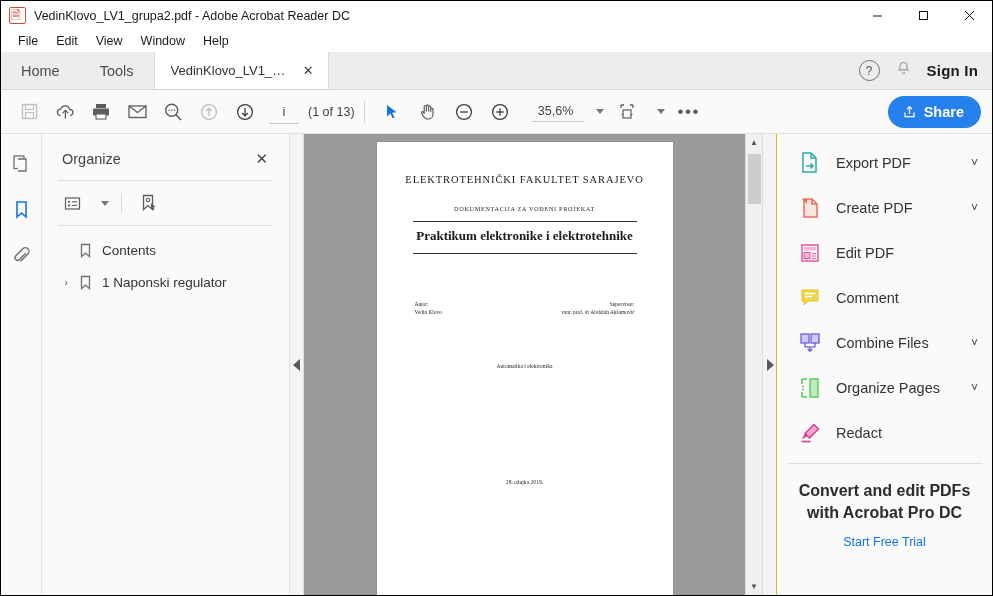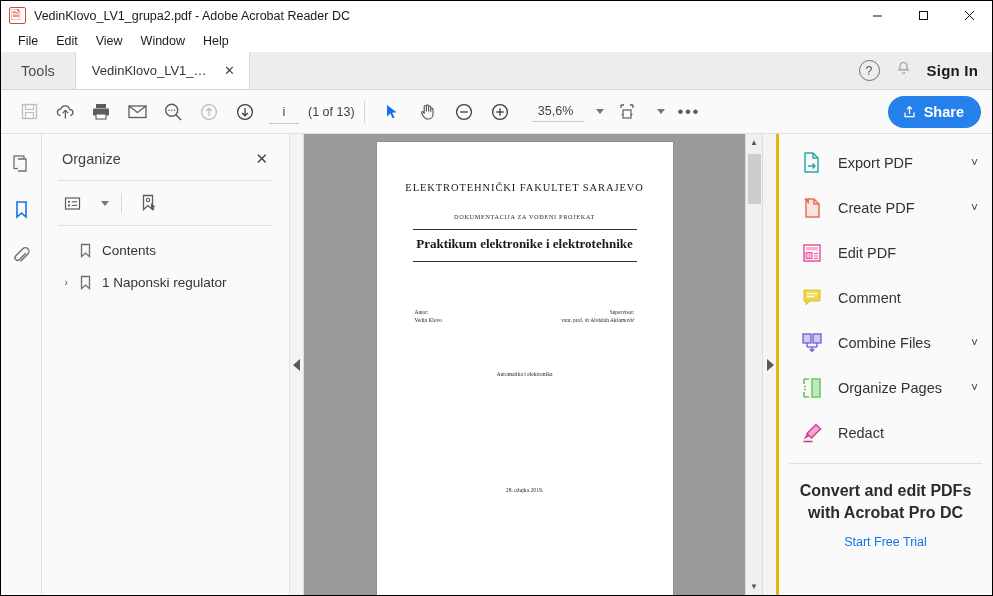--- a/index.html
+++ b/index.html
@@ -113,21 +113,21 @@
               position: relative; flex: 0 0 14px; }
   .collapse-l { position: absolute; top: 50%; left: 3px; transform: translateY(-50%);
                 width: 0; height: 0; border-top: 6px solid transparent;
                 border-bottom: 6px solid transparent; border-right: 7px solid #595959; }
 
   
   .doc-area { flex: 1; background: #9a9a9a; position: relative; overflow: hidden;
               display: flex; justify-content: center; min-width: 0; }
   .page { width: 296px; background: #fff; margin-top: 8px; margin-bottom: 0;
           height: calc(100% - 8px); box-shadow: 0 0 1px rgba(0,0,0,.4);
-          padding: 32px 22px; font-family: "Liberation Serif", serif; color: #1a1a1a; }
+          padding: 24px 22px; font-family: "Liberation Serif", serif; color: #1a1a1a; }
   .p-univ { text-align: center; font-size: 10.5px; letter-spacing: .9px;
             margin-top: 8px; }
   .p-sub { text-align: center; font-size: 6.2px; letter-spacing: .7px;
            margin-top: 20px; color: #2a2a2a; }
   .p-rule { height: 1px; background: #333; margin: 9px 14px 0 14px; }
   .p-title { text-align: center; font-size: 13px; font-weight: 700;
              margin: 6px 0 5px 0; }
   .p-authors { display: flex; margin-top: 46px; padding: 0 16px; font-size: 5.4px;
                color: #2a2a2a; line-height: 1.55; }
   .p-a-left { width: 50%; }
@@ -145,21 +145,21 @@
               background: #cdcdcd; }
   .vs-arrow.bottom { position: absolute; bottom: 0; }
 
   .splitter-r { width: 14px; background: #f4f4f4; border-left: 1px solid #dcdcdc;
                 position: relative; flex: 0 0 14px; }
   .collapse-r { position: absolute; top: 50%; left: 4px; transform: translateY(-50%);
                 width: 0; height: 0; border-top: 6px solid transparent;
                 border-bottom: 6px solid transparent; border-left: 7px solid #595959; }
 
   
-  .tools-panel { width: 216px; background: #fafafa; border-left: 3px solid #eab308;
+  .tools-panel { width: 216px; background: #fafafa; border-left: 1px solid #eab308;
                  flex: 0 0 216px; display: flex; flex-direction: column;
                  padding-top: 6px; }
   .tool-row { display: flex; align-items: center; height: 45px; padding: 0 14px 0 20px; }
   .tool-ic { width: 26px; height: 26px; flex: 0 0 26px; display: flex;
              align-items: center; justify-content: center; }
   .tool-lbl { font-size: 14.5px; color: #333; margin-left: 13px; white-space: nowrap; }
   .tool-chev { margin-left: auto; font-size: 12px; color: #444; }
   .tools-rule { height: 1px; background: #e0e0e0; margin: 8px 10px 0 10px; }
   .promo { text-align: center; font-size: 16px; font-weight: 700; color: #2b2b2b;
            line-height: 1.35; margin-top: 16px; padding: 0 14px; }
@@ -195,20 +195,21 @@
 
   <div class="menubar">
     <div class="menu-item">File</div>
     <div class="menu-item">Edit</div>
     <div class="menu-item">View</div>
     <div class="menu-item">Window</div>
     <div class="menu-item">Help</div>
   </div>
 
   <div class="tabbar">
+    <div class="tab-home">Home</div>
     <div class="tab-tools">Tools</div>
     <div class="tab-doc">
       <span class="lbl">VedinKlovo_LV1_gr...</span>
       <span class="tab-close">✕</span>
     </div>
     <div class="tabbar-right">
       <div class="help-ic">?</div>
       <div class="bell-ic">
         <svg width="15" height="16" viewBox="0 0 15 16">
             <path d="M7.5 1.5c-2 0-3.4 1.5-3.4 3.4 0 3-1.1 4-1.1 4h9c0 0-1.1-1-1.1-4 0-1.9-1.4-3.4-3.4-3.4z" fill="none" stroke="#9a9a9a" stroke-width="1.1"></path>

